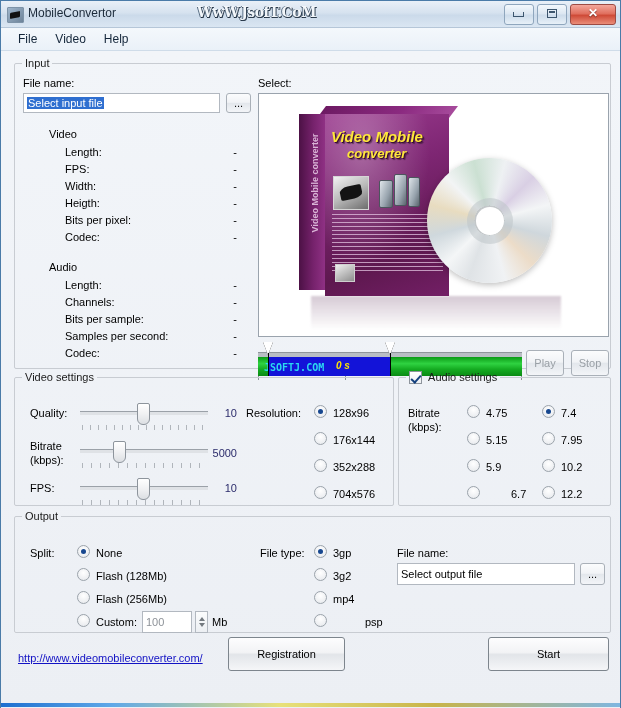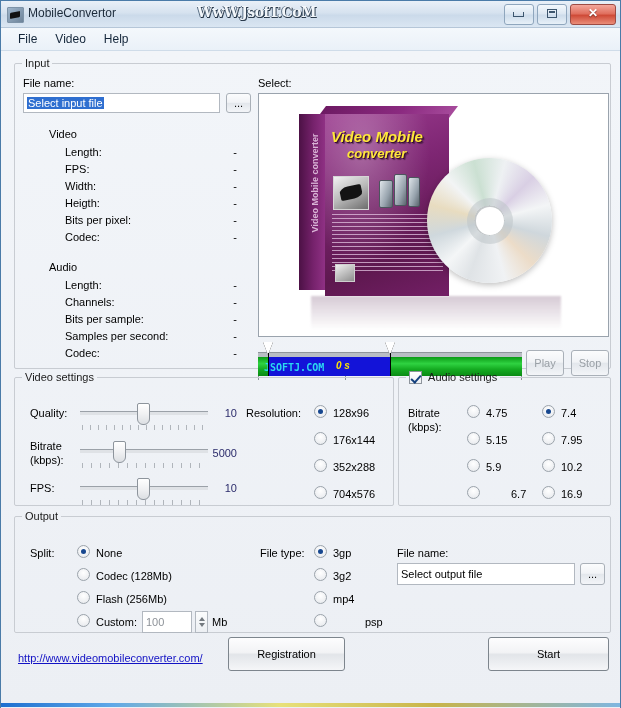--- a/index.html
+++ b/index.html
@@ -606,31 +606,31 @@
       <div class="radio" style="left:68px; top:103px;"></div>
       <div class="radio-label" style="left:87px; top:105px;margin-left:25px;">6.7</div>
 
       <div class="radio on" style="left:143px; top:22px;"></div>
       <div class="radio-label" style="left:162px; top:24px;">7.4</div>
       <div class="radio" style="left:143px; top:49px;"></div>
       <div class="radio-label" style="left:162px; top:51px;">7.95</div>
       <div class="radio" style="left:143px; top:76px;"></div>
       <div class="radio-label" style="left:162px; top:78px;">10.2</div>
       <div class="radio" style="left:143px; top:103px;"></div>
-      <div class="radio-label" style="left:162px; top:105px;">16.9</div>
+      <div class="radio-label" style="left:162px; top:105px;">12.2</div>
     </fieldset>
 
     <fieldset class="group" id="grp-output">
       <legend>Output</legend>
 
       <div class="lbl" style="left:15px; top:25px;">Split:</div>
       <div class="radio on" style="left:62px; top:23px;"></div>
       <div class="radio-label" style="left:81px; top:25px;">None</div>
       <div class="radio" style="left:62px; top:46px;"></div>
-      <div class="radio-label" style="left:81px; top:48px;">Codec (128Mb)</div>
+      <div class="radio-label" style="left:81px; top:48px;">Flash (128Mb)</div>
       <div class="radio" style="left:62px; top:69px;"></div>
       <div class="radio-label" style="left:81px; top:71px;">Flash (256Mb)</div>
       <div class="radio" style="left:62px; top:92px;"></div>
       <div class="radio-label" style="left:81px; top:94px;">Custom:</div>
       <div class="textbox" style="left:127px; top:89px; width:50px; height:22px; color:#8d9298; line-height:16px;">100</div>
       <div class="spin" style="left:180px; top:89px;">
         <i class="up"></i>
         <i class="dn"></i>
       </div>
       <div class="lbl" style="left:197px; top:94px;">Mb</div>

